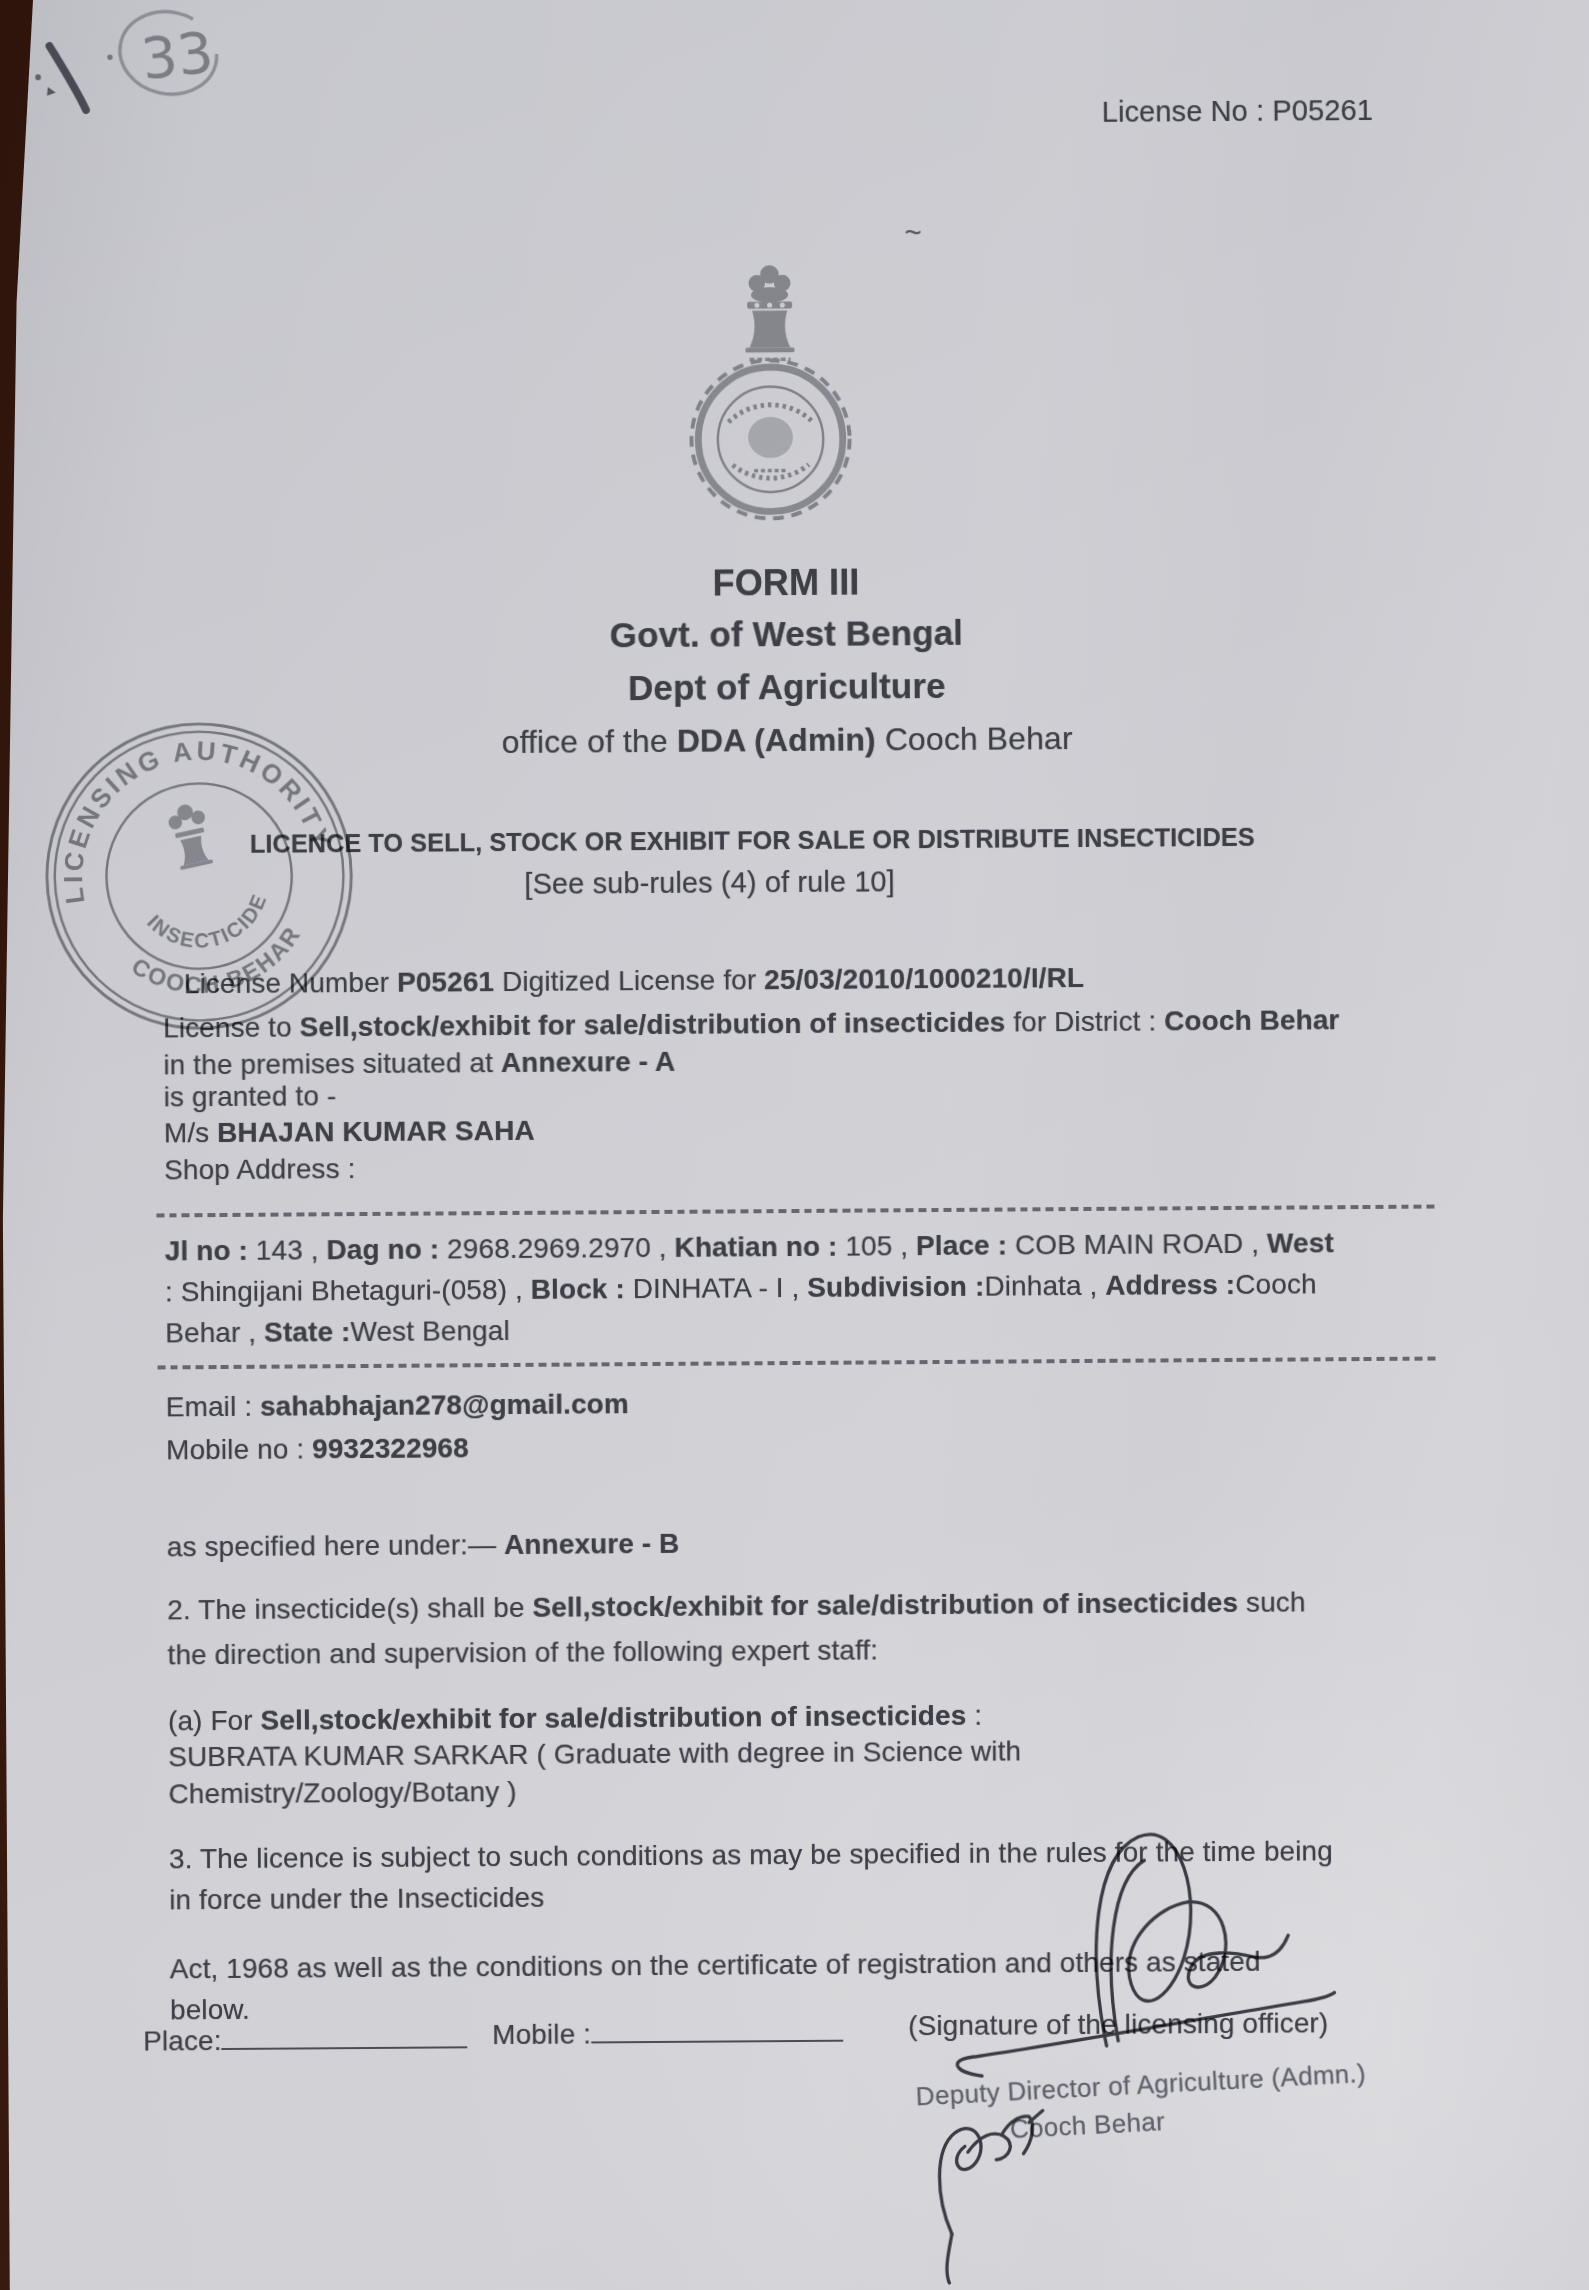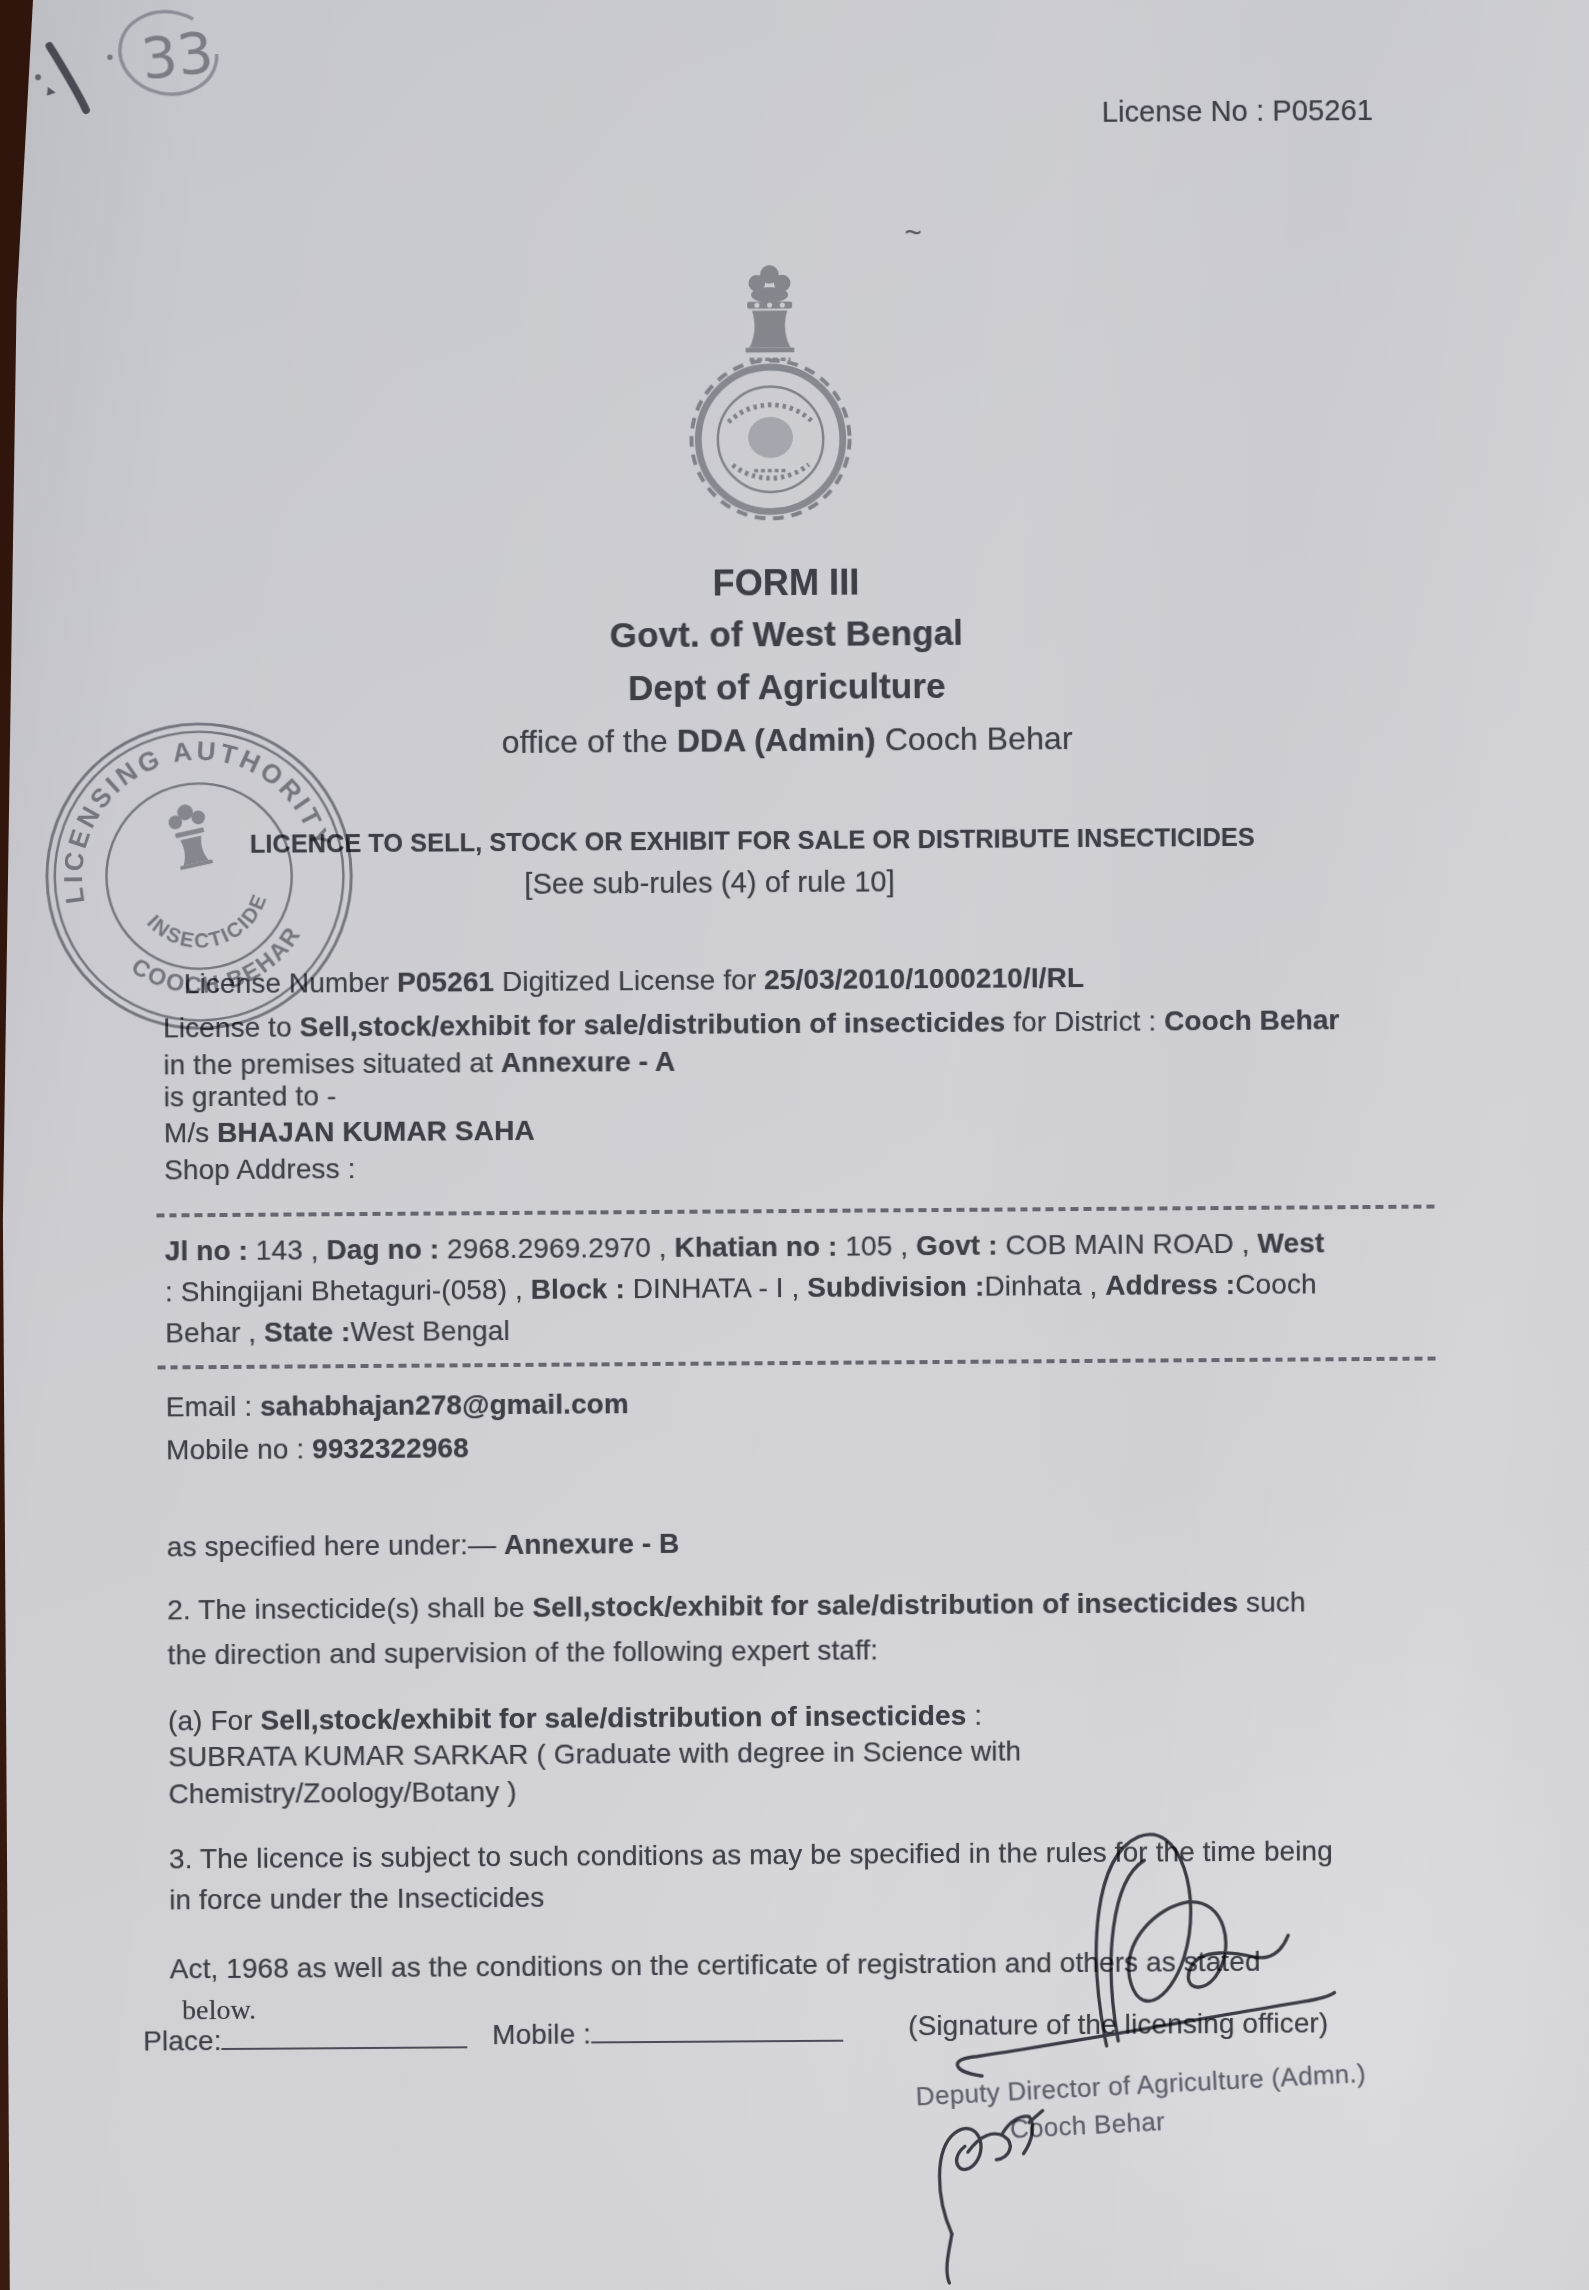--- a/index.html
+++ b/index.html
@@ -52,42 +52,42 @@
 
     <div class="ln" style="left:185px;top:964px;"><span>License Number </span><span class="b">P05261</span><span> Digitized License for </span><span class="b">25/03/2010/1000210/I/RL</span></div>
     <div class="ln" style="left:164px;top:1008px;"><span>License to </span><span class="b">Sell,stock/exhibit for sale/distribution of insecticides</span><span> for District : </span><span class="b">Cooch Behar</span></div>
     <div class="ln" style="left:164px;top:1045px;"><span>in the premises situated at </span><span class="b">Annexure - A</span></div>
     <div class="ln" style="left:164px;top:1077px;">is granted to -</div>
     <div class="ln" style="left:164px;top:1113px;"><span>M/s </span><span class="b">BHAJAN KUMAR SAHA</span></div>
     <div class="ln" style="left:164px;top:1150px;">Shop Address :</div>
 
     <div class="dash" style="left:156px;top:1209px;width:1280px;"></div>
 
-    <div class="ln" style="left:164px;top:1231px;"><span class="b">Jl no : </span><span>143 , </span><span class="b">Dag no : </span><span>2968.2969.2970 , </span><span class="b">Khatian no : </span><span>105 , </span><span class="b">Govt : </span><span>COB MAIN ROAD , </span><span class="b">West</span></div>
+    <div class="ln" style="left:164px;top:1231px;"><span class="b">Jl no : </span><span>143 , </span><span class="b">Dag no : </span><span>2968.2969.2970 , </span><span class="b">Khatian no : </span><span>105 , </span><span class="b">Place : </span><span>COB MAIN ROAD , </span><span class="b">West</span></div>
     <div class="ln" style="left:164px;top:1272px;"><span>: Shingijani Bhetaguri-(058) , </span><span class="b">Block : </span><span>DINHATA - I , </span><span class="b">Subdivision :</span><span>Dinhata , </span><span class="b">Address :</span><span>Cooch</span></div>
     <div class="ln" style="left:164px;top:1313px;"><span>Behar , </span><span class="b">State :</span><span>West Bengal</span></div>
 
     <div class="dash" style="left:156px;top:1361px;width:1280px;"></div>
 
     <div class="ln" style="left:164px;top:1387px;"><span>Email : </span><span class="b">sahabhajan278@gmail.com</span></div>
     <div class="ln" style="left:164px;top:1430px;"><span>Mobile no : </span><span class="b">9932322968</span></div>
     <div class="ln" style="left:164px;top:1527px;"><span>as specified here under:— </span><span class="b">Annexure - B</span></div>
 
     <div class="ln" style="left:164px;top:1590px;"><span>2. The insecticide(s) shall be </span><span class="b">Sell,stock/exhibit for sale/distribution of insecticides</span><span> such</span></div>
     <div class="ln" style="left:164px;top:1635px;">the direction and supervision of the following expert staff:</div>
 
     <div class="ln" style="left:164px;top:1701px;"><span>(a) For </span><span class="b">Sell,stock/exhibit for sale/distribution of insecticides</span><span> :</span></div>
     <div class="ln" style="left:164px;top:1737px;">SUBRATA KUMAR SARKAR ( Graduate with degree in Science with</div>
     <div class="ln" style="left:164px;top:1774px;">Chemistry/Zoology/Botany )</div>
 
     <div class="ln" style="left:164px;top:1839px;">3. The licence is subject to such conditions as may be specified in the rules for the time being</div>
     <div class="ln" style="left:164px;top:1880px;">in force under the Insecticides</div>
 
     <div class="ln" style="left:164px;top:1949px;">Act, 1968 as well as the conditions on the certificate of registration and others as stated</div>
-    <div class="ln" style="left:176px;top:1990px;font-family:Liberation Serif, serif;">below.</div>
+    <div class="ln" style="left:164px;top:1990px;">below.</div>
 
     <div class="ln" style="left:137px;top:2021px;"><span>Place:</span><span class="uline" style="width:246px;"></span></div>
     <div class="ln" style="left:486px;top:2017px;"><span>Mobile :</span><span class="uline" style="width:252px;"></span></div>
     <div class="ln" style="left:902px;top:2011px;">(Signature of the licensing officer)</div>
 
     <div class="stamp-txt" style="left:909px;top:2072px;">Deputy Director of Agriculture (Admn.)</div>
     <div class="stamp-txt" style="left:1003px;top:2112px;">Cooch Behar</div>
 
     <svg class="ink" style="left:673px;top:246px;opacity:.72;filter:blur(0.5px);" width="205" height="283" viewBox="0 0 210 290">
       <g fill="#696a72" stroke="#696a72">

